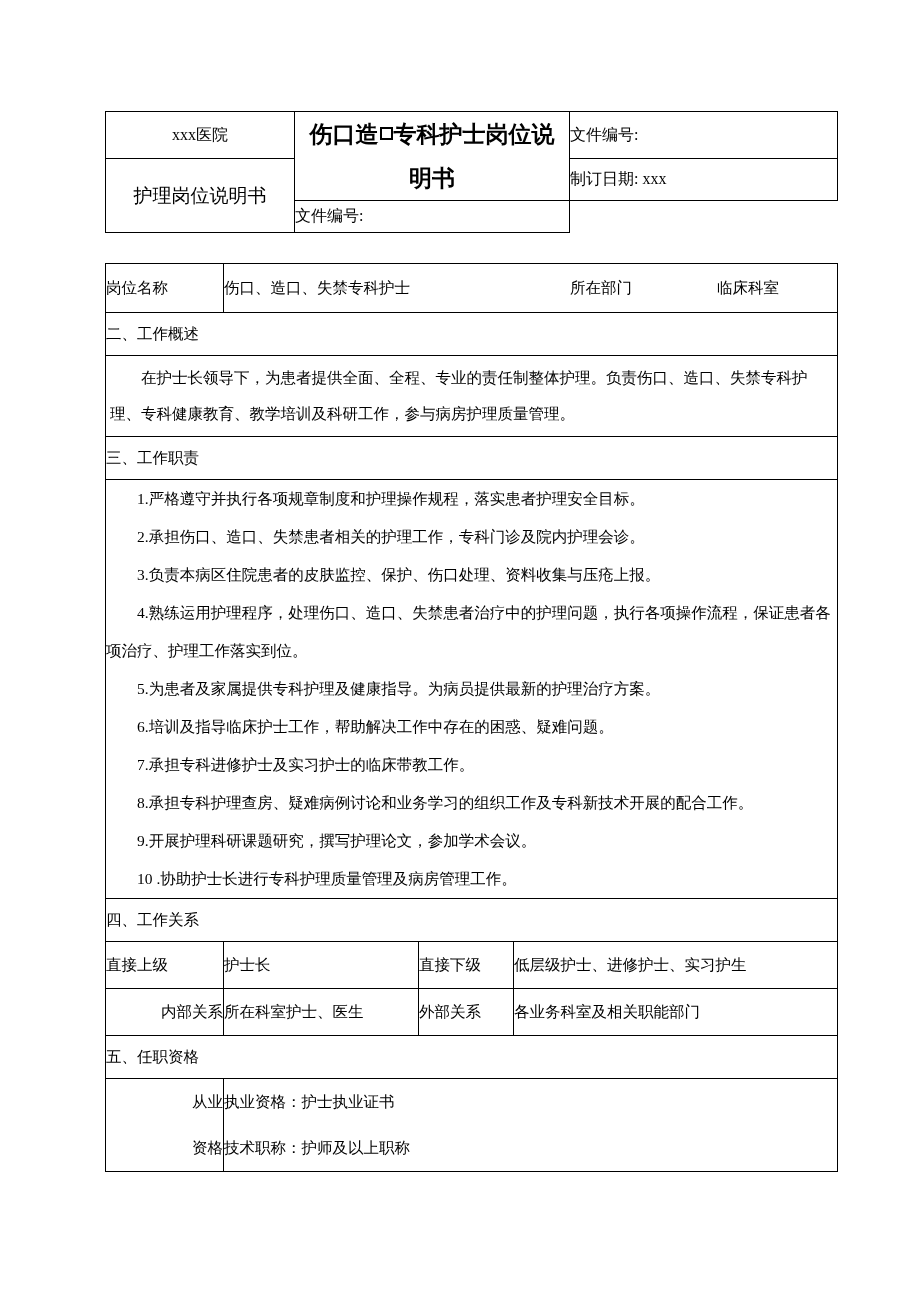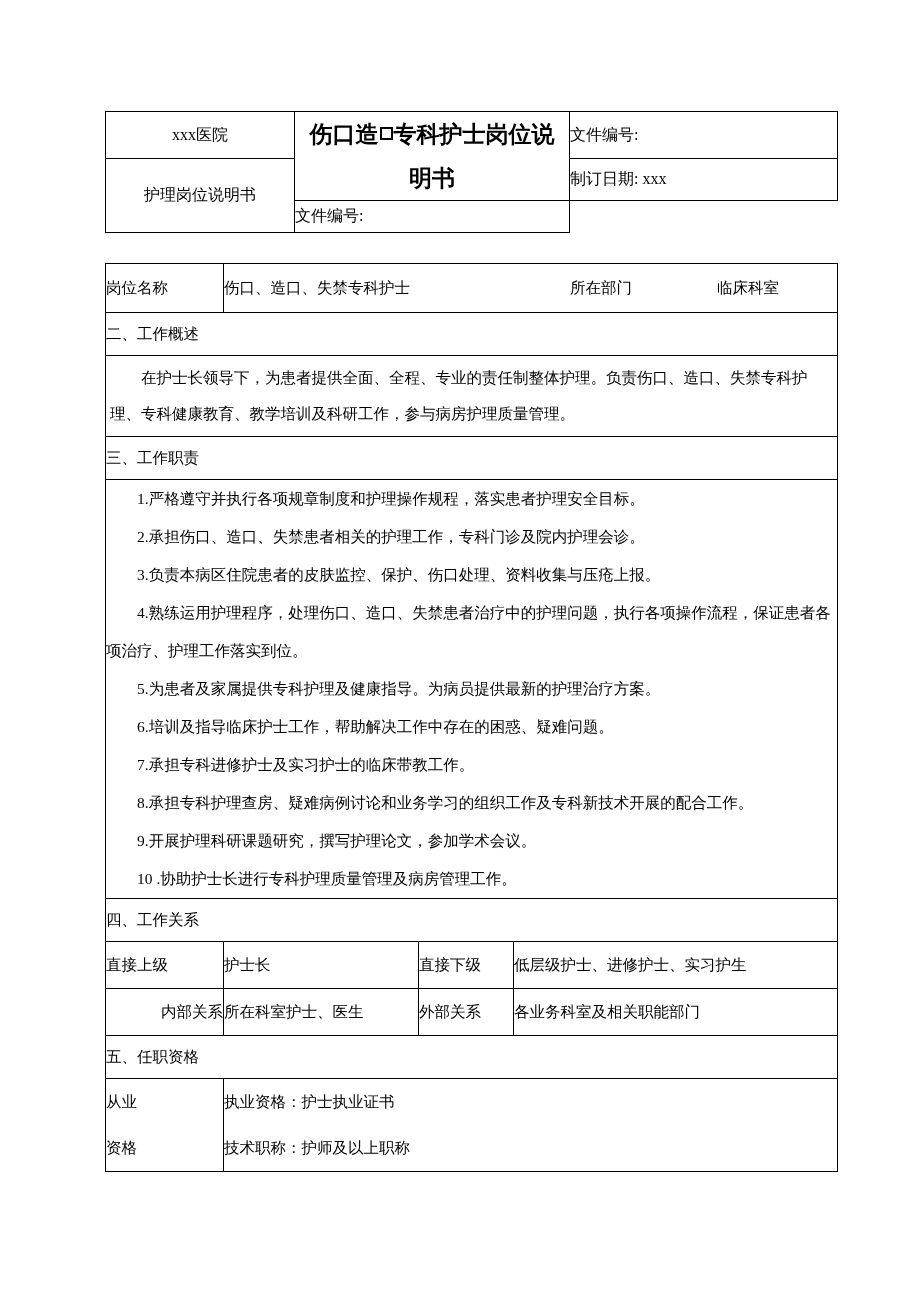--- a/index.html
+++ b/index.html
@@ -39,21 +39,21 @@
     vertical-align: middle;
   }
   .hcell-org {
     height: 46px;
     text-align: center;
     font-size: 16px;
   }
   .hcell-sub {
     height: 48px;
     text-align: center;
-    font-size: 16px;
+    font-size: 19px;
   }
   .hcell-title {
     text-align: center;
     font-size: 23px;
     font-weight: bold;
     line-height: 44px;
     font-family: "DejaVu Sans", "Liberation Sans", sans-serif;
     padding: 2px 4px;
   }
   .hcell-meta {
@@ -131,21 +131,21 @@
   .rel-label.center {
     text-align: right;
     padding-left: 0;
   }
   .rel-value {
     height: 46px;
     padding-left: 5px;
   }
 
   .qual-label {
-    text-align: left;
+    text-align: right;
     padding: 0;
     line-height: 46px;
   }
   .qual-value {
     padding-left: 5px;
     line-height: 46px;
   }
 </style>
 </head>
 <body>

